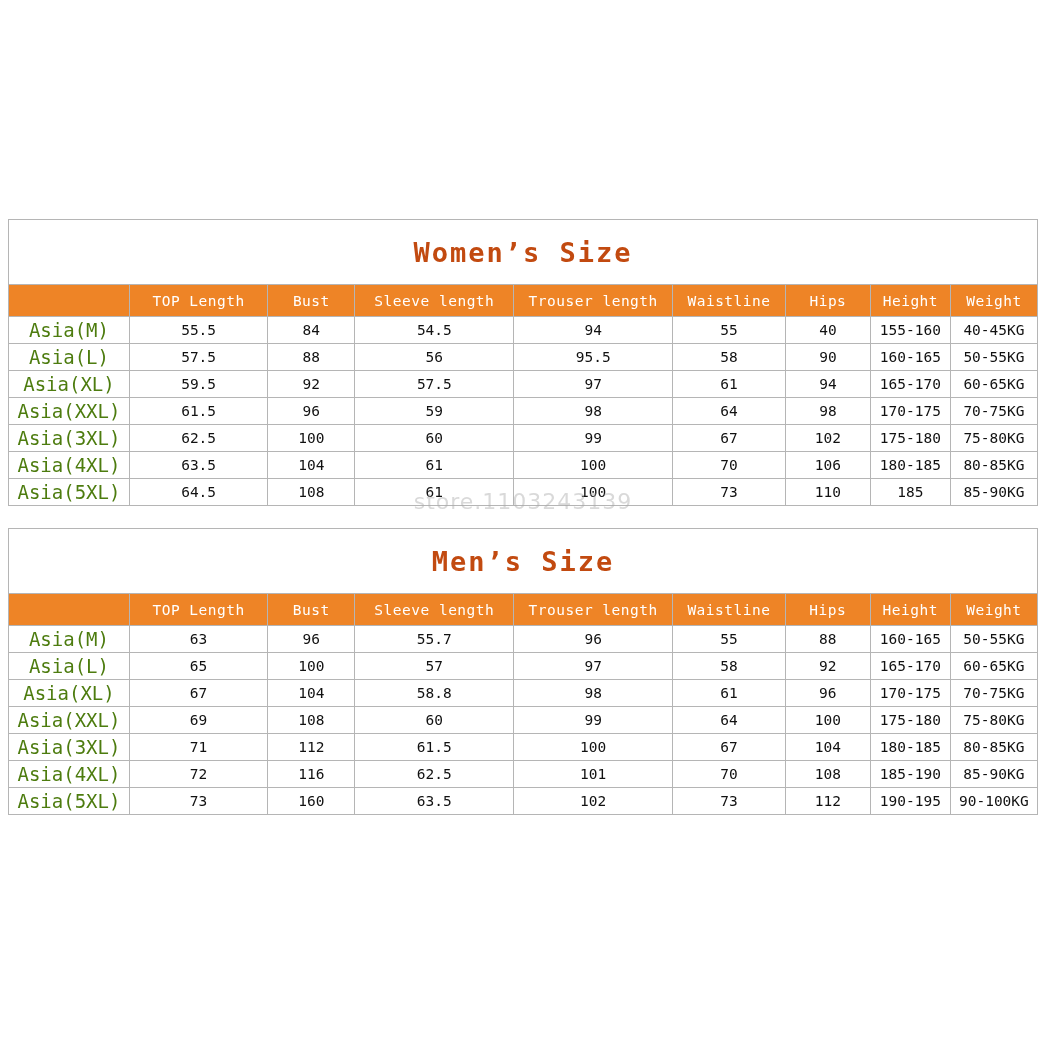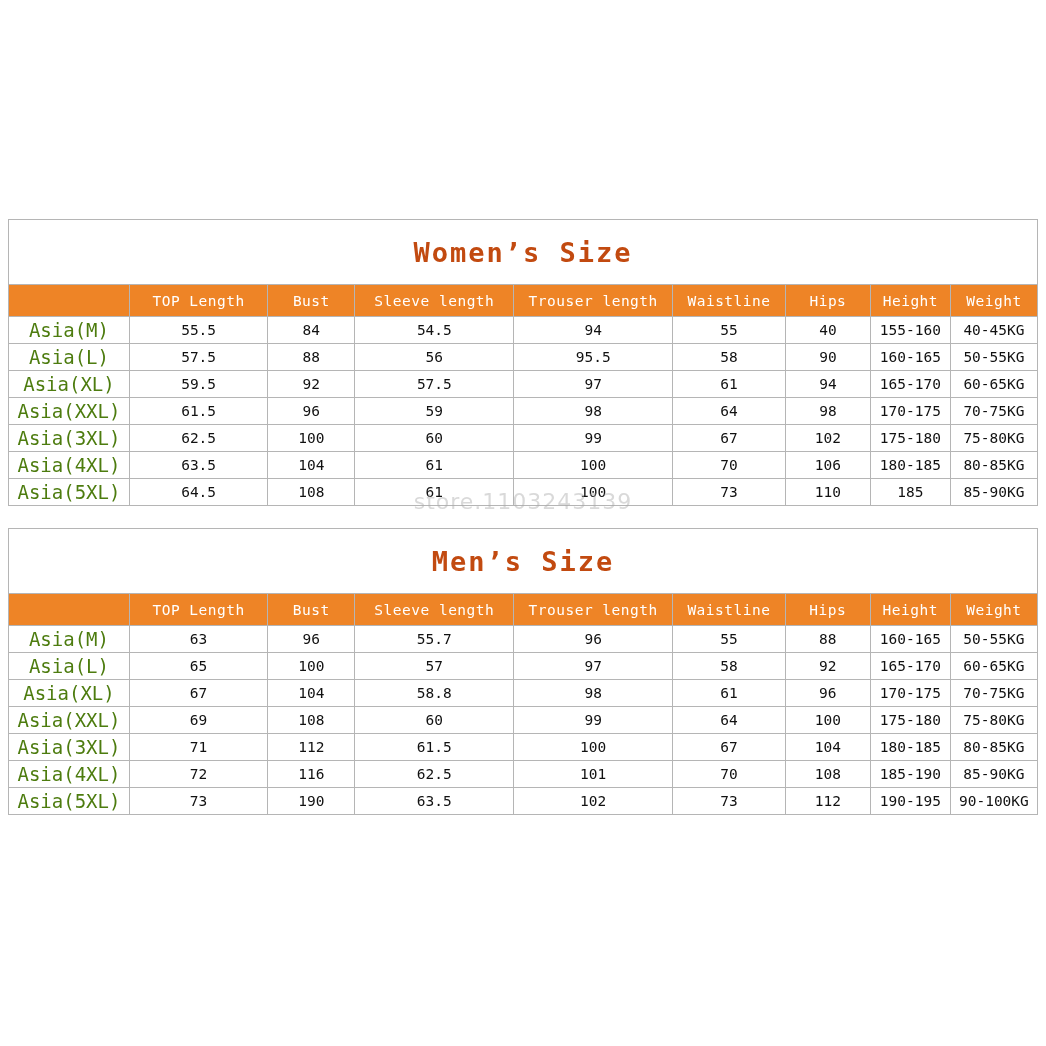--- a/index.html
+++ b/index.html
@@ -307,21 +307,21 @@
           <td>62.5</td>
           <td>101</td>
           <td>70</td>
           <td>108</td>
           <td>185-190</td>
           <td>85-90KG</td>
         </tr>
         <tr class="data-row">
           <td class="sizecell">Asia(5XL)</td>
           <td>73</td>
-          <td>190</td>
+          <td>160</td>
           <td>63.5</td>
           <td>102</td>
           <td>73</td>
           <td>112</td>
           <td>190-195</td>
           <td>90-100KG</td>
         </tr>
       </tbody>
     </table>
 

